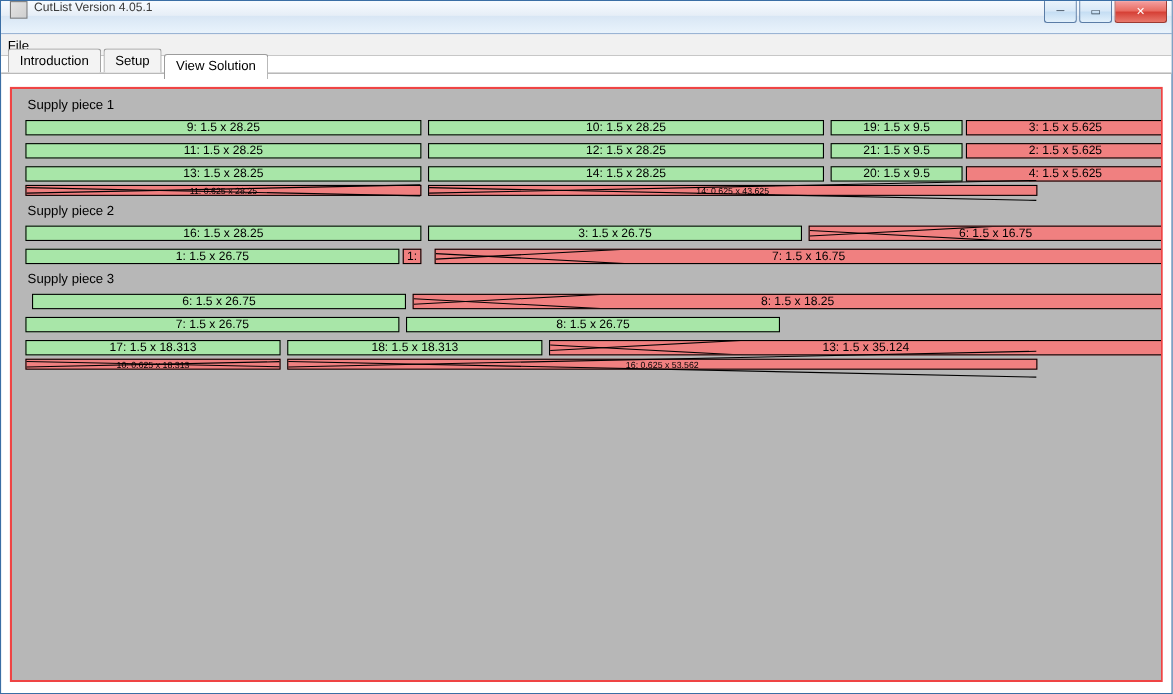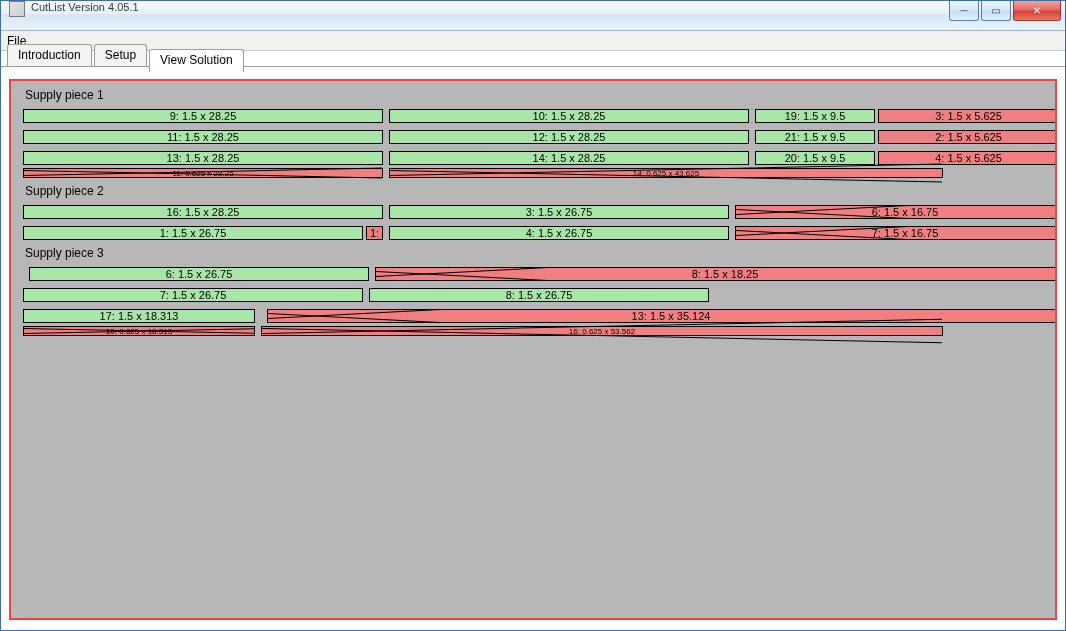--- a/index.html
+++ b/index.html
@@ -234,21 +234,20 @@
         <div class="gap"></div>
         <div class="piece" style="flex:0 0 340px">3: 1.5 x 26.75</div>
         <div class="gap"></div>
         <div class="piece red xline" style="flex:1 1 auto">6: 1.5 x 16.75</div>
       </div>
       <div class="row">
         <div class="piece" style="flex:0 0 340px">1: 1.5 x 26.75</div>
         <div class="sgp"></div>
         <div class="piece red" style="flex:0 0 17px">1:</div>
         <div class="gap"></div>
-        <div class="piece" style="flex:0 0 340px">4: 1.5 x 26.75</div>
         <div class="gap"></div>
         <div class="piece red xline" style="flex:1 1 auto">7: 1.5 x 16.75</div>
       </div>
     </div>
 
     <div class="supply-block">
       <div class="supply-title">Supply piece 3</div>
 
       <div class="row">
         <div class="gap"></div>
@@ -258,20 +257,21 @@
       </div>
       <div class="row">
         <div class="piece" style="flex:0 0 340px">7: 1.5 x 26.75</div>
         <div class="gap"></div>
         <div class="piece" style="flex:0 0 340px">8: 1.5 x 26.75</div>
         <div class="gap"></div>
       </div>
       <div class="row">
         <div class="piece" style="flex:0 0 232px">17: 1.5 x 18.313</div>
         <div class="gap"></div>
+        <div class="piece" style="flex:0 0 232px">18: 1.5 x 18.313</div>
         <div class="gap"></div>
         <div class="piece red xline" style="flex:1 1 auto">13: 1.5 x 35.124</div>
       </div>
       <div class="waste-row">
         <div class="waste" style="flex:0 0 232px">10: 0.625 x 18.313</div>
         <div class="gap"></div>
         <div class="waste" style="flex:1 1 auto">16: 0.625 x 53.562</div>
       </div>
     </div>
 

